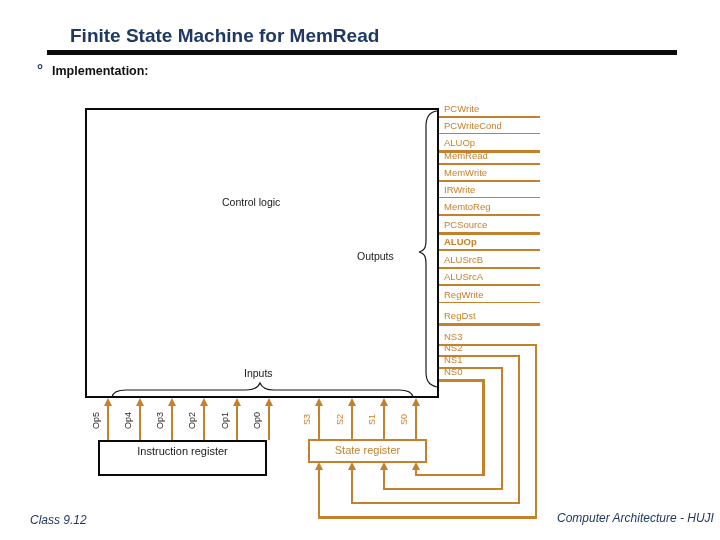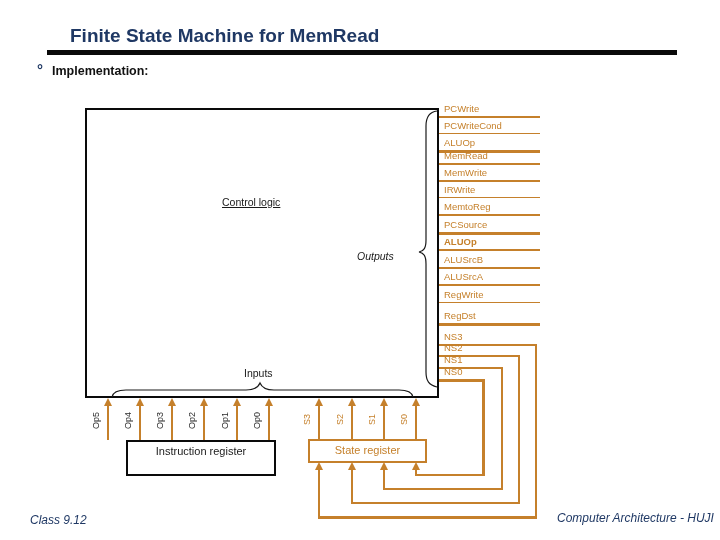--- a/index.html
+++ b/index.html
@@ -28,22 +28,22 @@
 </head>
 <body>
 
 <div class="abs title" style="left:70px;top:25px;">Finite State Machine for MemRead</div>
 <div class="abs titlebar" style="left:47px;top:50px;width:630px;height:5px;"></div>
 
 <div class="abs bullet" style="left:37px;top:61px;">°</div>
 <div class="abs bullettext" style="left:52px;top:64px;">Implementation:</div>
 
 <div class="abs box" style="left:85px;top:108px;width:354px;height:290px;"></div>
-<div class="abs diaglabel" style="left:222px;top:196px;text-decoration:underline;">Control logic</div>
-<div class="abs diaglabel" style="left:357px;top:250px;font-style:italic;">Outputs</div>
+<div class="abs diaglabel" style="left:222px;top:196px;">Control logic</div>
+<div class="abs diaglabel" style="left:357px;top:250px;">Outputs</div>
 <div class="abs diaglabel" style="left:244px;top:367px;">Inputs</div>
 
 <svg width="720" height="540">
   <path d="M437,111 C429,112 426,117 426,126 L426,240 C426,248 424,251 419,252 C424,253 426,256 426,264 L426,372 C426,381 429,385 437,387" fill="none" stroke="#1a1a1a" stroke-width="1.2"></path>
   <path d="M112,397 C113,392 117,390 126,390 L246,390 C254,390 258,388 260,383 C262,388 266,390 274,390 L399,390 C408,390 412,392 413,397" fill="none" stroke="#1a1a1a" stroke-width="1.2"></path>
 </svg>
 
 <div class="abs sig" style="left:444px;top:103px;">PCWrite</div>
 <div class="abs oline" style="left:439px;top:116px;width:101px;height:2px;"></div>
 <div class="abs sig" style="left:444px;top:120px;">PCWriteCond</div>
@@ -126,21 +126,21 @@
 <div class="abs arrowhead" style="left:315px;top:398px;"></div>
 <div class="abs arrowhead" style="left:348px;top:398px;"></div>
 <div class="abs arrowhead" style="left:380px;top:398px;"></div>
 <div class="abs arrowhead" style="left:412px;top:398px;"></div>
 
 <div class="abs rot srot" style="left:290px;top:414px;">S3</div>
 <div class="abs rot srot" style="left:323px;top:414px;">S2</div>
 <div class="abs rot srot" style="left:355px;top:414px;">S1</div>
 <div class="abs rot srot" style="left:387px;top:414px;">S0</div>
 
-<div class="abs box" style="left:98px;top:440px;width:150px;height:36px;margin-left:28px;">
+<div class="abs box" style="left:98px;top:440px;width:169px;height:36px;">
   <div class="regtext" style="padding-top:3px;">
     <div>Instruction register</div>
   </div>
 </div>
 
 <div class="abs obox" style="left:308px;top:439px;width:119px;height:24px;">
   <div class="regtext" style="color:#c5802b;line-height:19px;">State register</div>
 </div>
 
 <div class="abs footer" style="left:30px;top:513px;">Class 9.12</div>

